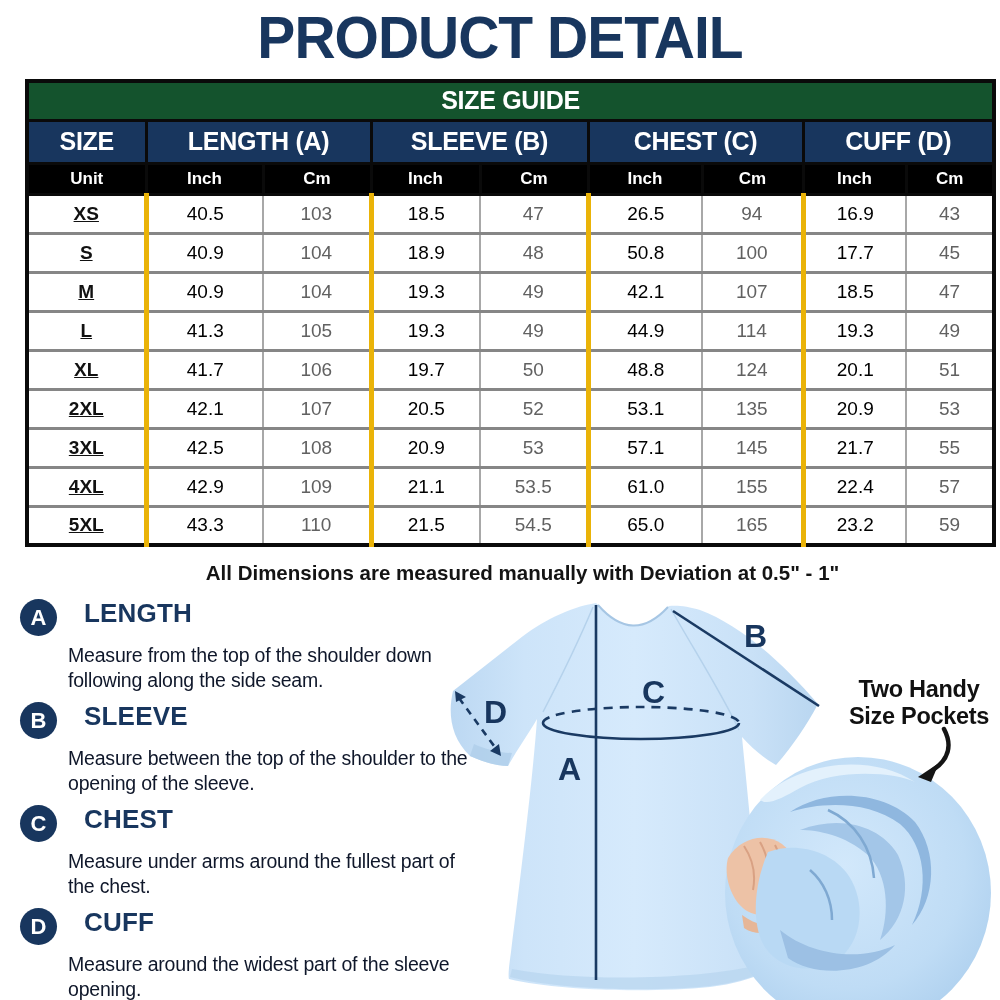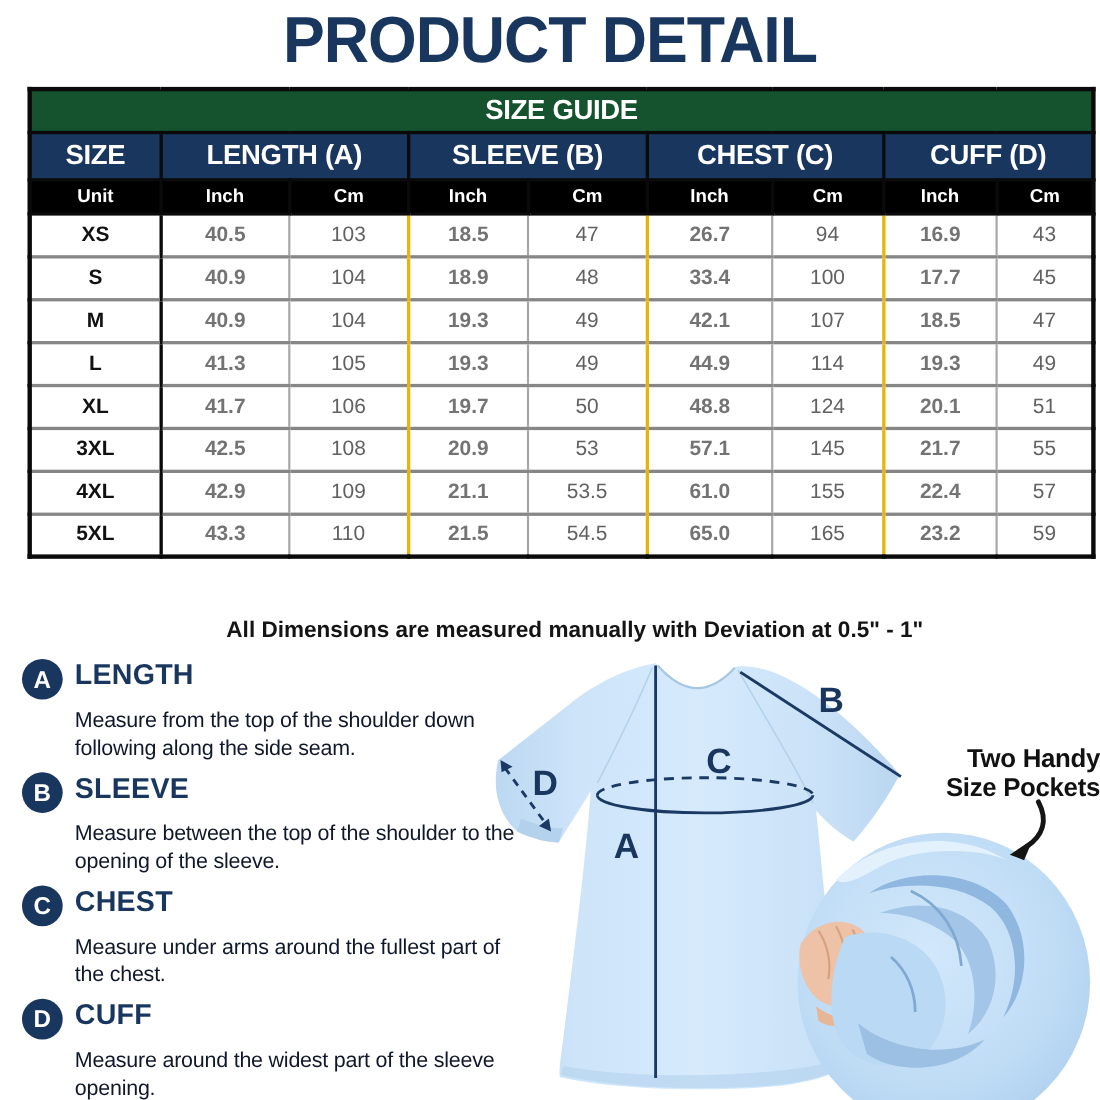--- a/index.html
+++ b/index.html
@@ -27,49 +27,49 @@
   }
   .tbl-groups th {
     background: #18365E; color: #fff; font-size: 25px; font-weight: 700;
     height: 43px; border: 3px solid #0a0a0a; letter-spacing: -0.3px;
   }
   .tbl-units th {
     background: #000000; color: #fff; font-size: 17px; font-weight: 700;
     height: 31px; border: 3px solid #0a0a0a;
   }
   tbody td { height: 39px; font-size: 19px; border-top: 3px solid #868686; background: #fff; }
-  tbody td.size-cell { font-weight: 700; color: #111; border-right: 3px solid #0a0a0a; }
-  tbody td.inch-cell { font-weight: 700; color: #737373; border-left: 3px solid #eab308; }
+  tbody td.size-cell { font-weight: 700; color: #111; border-right: 3px solid #0a0a0a; text-decoration: underline; }
+  tbody td.inch-cell { font-weight: 400; color: #000000; border-left: 5px solid #eab308; }
   tbody td.cm-cell { font-weight: 400; color: #616161; border-left: 2px solid #a8a8a8; margin-left: 32px; }
 
   
   .note {
     position: absolute; top: 561px; left: 0; width: 100%;
     text-align: center; font-size: 20.5px; font-weight: 700; color: #141414; padding-left: 45px;
   }
 
   
   .definition { position: absolute; left: 20px; display: flex; gap: 11px; width: 440px; }
   .def-circle {
     flex: 0 0 37px; width: 37px; height: 37px; border-radius: 50%;
     background: #18365E; color: #fff; font-weight: 700; font-size: 22px;
     display: flex; align-items: center; justify-content: center; margin-top: 1px;
   }
-  .def-title { font-size: 26px; font-weight: 700; color: #18365E; letter-spacing: 0.2px; }
+  .def-title { font-size: 26px; font-weight: 700; color: #18365E; letter-spacing: 0.2px; margin-left: 16px; }
   .def-desc {
     font-size: 19.5px; color: #0f172a; width: 405px;
     line-height: 1.3; margin-top: 14px; letter-spacing: -0.2px;
   }
   .def-a { top: 598px; } .def-b { top: 701px; } .def-c { top: 804px; } .def-d { top: 907px; }
 
   
   .illustration-svg { position: absolute; left: 430px; top: 585px; width: 570px; height: 415px; }
   .pocket-note {
     position: absolute; left: 838px; top: 676px; width: 162px;
-    text-align: right; font-size: 23.5px; font-weight: 700; color: #111;
+    text-align: center; font-size: 23.5px; font-weight: 700; color: #111;
     line-height: 1.14; letter-spacing: -0.3px;
   }
   svg text.measure-label {
     font-family: "Liberation Sans", sans-serif; font-weight: 700;
     font-size: 32px; fill: #18365E;
   }
 </style>
 </head>
 <body>
 
@@ -112,32 +112,32 @@
         <th>Cm</th>
       </tr>
     </thead>
     <tbody>
         <tr>
           <td class="size-cell">XS</td>
           <td class="inch-cell">40.5</td>
           <td class="cm-cell">103</td>
           <td class="inch-cell">18.5</td>
           <td class="cm-cell">47</td>
-          <td class="inch-cell">26.7</td>
+          <td class="inch-cell">26.5</td>
           <td class="cm-cell">94</td>
           <td class="inch-cell">16.9</td>
           <td class="cm-cell">43</td>
         </tr>
         <tr>
           <td class="size-cell">S</td>
           <td class="inch-cell">40.9</td>
           <td class="cm-cell">104</td>
           <td class="inch-cell">18.9</td>
           <td class="cm-cell">48</td>
-          <td class="inch-cell">33.4</td>
+          <td class="inch-cell">50.8</td>
           <td class="cm-cell">100</td>
           <td class="inch-cell">17.7</td>
           <td class="cm-cell">45</td>
         </tr>
         <tr>
           <td class="size-cell">M</td>
           <td class="inch-cell">40.9</td>
           <td class="cm-cell">104</td>
           <td class="inch-cell">19.3</td>
           <td class="cm-cell">49</td>
@@ -160,20 +160,31 @@
         <tr>
           <td class="size-cell">XL</td>
           <td class="inch-cell">41.7</td>
           <td class="cm-cell">106</td>
           <td class="inch-cell">19.7</td>
           <td class="cm-cell">50</td>
           <td class="inch-cell">48.8</td>
           <td class="cm-cell">124</td>
           <td class="inch-cell">20.1</td>
           <td class="cm-cell">51</td>
+        </tr>
+        <tr>
+          <td class="size-cell">2XL</td>
+          <td class="inch-cell">42.1</td>
+          <td class="cm-cell">107</td>
+          <td class="inch-cell">20.5</td>
+          <td class="cm-cell">52</td>
+          <td class="inch-cell">53.1</td>
+          <td class="cm-cell">135</td>
+          <td class="inch-cell">20.9</td>
+          <td class="cm-cell">53</td>
         </tr>
         <tr>
           <td class="size-cell">3XL</td>
           <td class="inch-cell">42.5</td>
           <td class="cm-cell">108</td>
           <td class="inch-cell">20.9</td>
           <td class="cm-cell">53</td>
           <td class="inch-cell">57.1</td>
           <td class="cm-cell">145</td>
           <td class="inch-cell">21.7</td>

